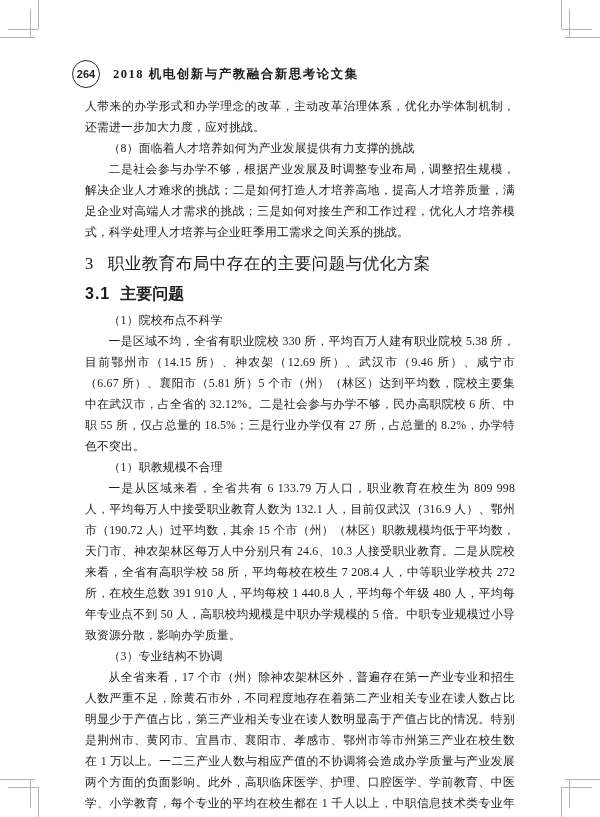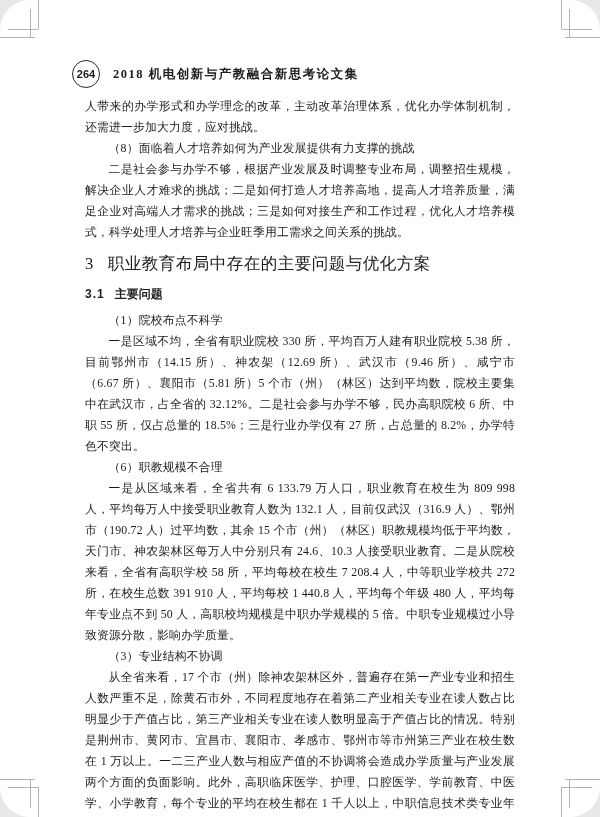--- a/index.html
+++ b/index.html
@@ -5,21 +5,20 @@
   html, body { margin: 0; padding: 0; background: #e8e8e8; }
   .page {
     position: relative;
     width: 600px;
     height: 817px;
     margin: 0 auto;
     background: #ffffff;
     overflow: hidden;
     font-family: "Liberation Serif", "DejaVu Serif", serif;
     color: #1c1c1c;
-    border-radius: 30px;
   }
   
   .crop { position: absolute; background: #b3b3b3; }
   .crop.h { height: 1px; }
   .crop.v { width: 1px; }
   
   .header { position: absolute; left: 72px; top: 58px; height: 32px; display: flex; align-items: center; }
   .page-badge {
     width: 26px; height: 26px;
     border: 1.6px solid #2a2a2a;
@@ -59,21 +58,21 @@
     margin: 9px 0 9px 0;
     font-size: 16.5px;
     font-weight: 400;
     line-height: 24px;
     letter-spacing: 0.5px;
   }
   .section-h1 .sec-num { margin-right: 14px; }
   .section-h2 {
     margin: 0 0 7px 0;
     font-family: "Liberation Sans", "DejaVu Sans", sans-serif;
-    font-size: 12px;
+    font-size: 16px;
     font-weight: 700;
     line-height: 18px;
   }
   .section-h2 .sec-num { margin-right: 10px; letter-spacing: 1px; }
 </style>
 </head>
 <body>
 
 <div class="page">
 
@@ -121,20 +120,20 @@
       <span class="sec-num">3</span><span>职业教育布局中存在的主要问题与优化方案</span>
     </div>
 
     <div class="section-h2">
       <span class="sec-num">3.1</span><span>主要问题</span>
     </div>
 
     <p class="item-heading">（1）院校布点不科学</p>
     <p class="para">一是区域不均，全省有职业院校 330 所，平均百万人建有职业院校 5.38 所，目前鄂州市（14.15 所）、神农架（12.69 所）、武汉市（9.46 所）、咸宁市（6.67 所）、襄阳市（5.81 所）5 个市（州）（林区）达到平均数，院校主要集中在武汉市，占全省的 32.12%。二是社会参与办学不够，民办高职院校 6 所、中职 55 所，仅占总量的 18.5%；三是行业办学仅有 27 所，占总量的 8.2%，办学特色不突出。</p>
 
-    <p class="item-heading">（6）职教规模不合理</p>
+    <p class="item-heading">（1）职教规模不合理</p>
     <p class="para">一是从区域来看，全省共有 6 133.79 万人口，职业教育在校生为 809 998 人，平均每万人中接受职业教育人数为 132.1 人，目前仅武汉（316.9 人）、鄂州市（190.72 人）过平均数，其余 15 个市（州）（林区）职教规模均低于平均数，天门市、神农架林区每万人中分别只有 24.6、10.3 人接受职业教育。二是从院校来看，全省有高职学校 58 所，平均每校在校生 7 208.4 人，中等职业学校共 272 所，在校生总数 391 910 人，平均每校 1 440.8 人，平均每个年级 480 人，平均每年专业点不到 50 人，高职校均规模是中职办学规模的 5 倍。中职专业规模过小导致资源分散，影响办学质量。</p>
 
     <p class="item-heading">（3）专业结构不协调</p>
     <p class="para">从全省来看，17 个市（州）除神农架林区外，普遍存在第一产业专业和招生人数严重不足，除黄石市外，不同程度地存在着第二产业相关专业在读人数占比明显少于产值占比，第三产业相关专业在读人数明显高于产值占比的情况。特别是荆州市、黄冈市、宜昌市、襄阳市、孝感市、鄂州市等市州第三产业在校生数在 1 万以上。一二三产业人数与相应产值的不协调将会造成办学质量与产业发展两个方面的负面影响。此外，高职临床医学、护理、口腔医学、学前教育、中医学、小学教育，每个专业的平均在校生都在 1 千人以上，中职信息技术类专业年规模达到 26 415 人，专业点规模过大，应引起警惕。</p>
 
   </div>
 </div>
 
 </body></html>

